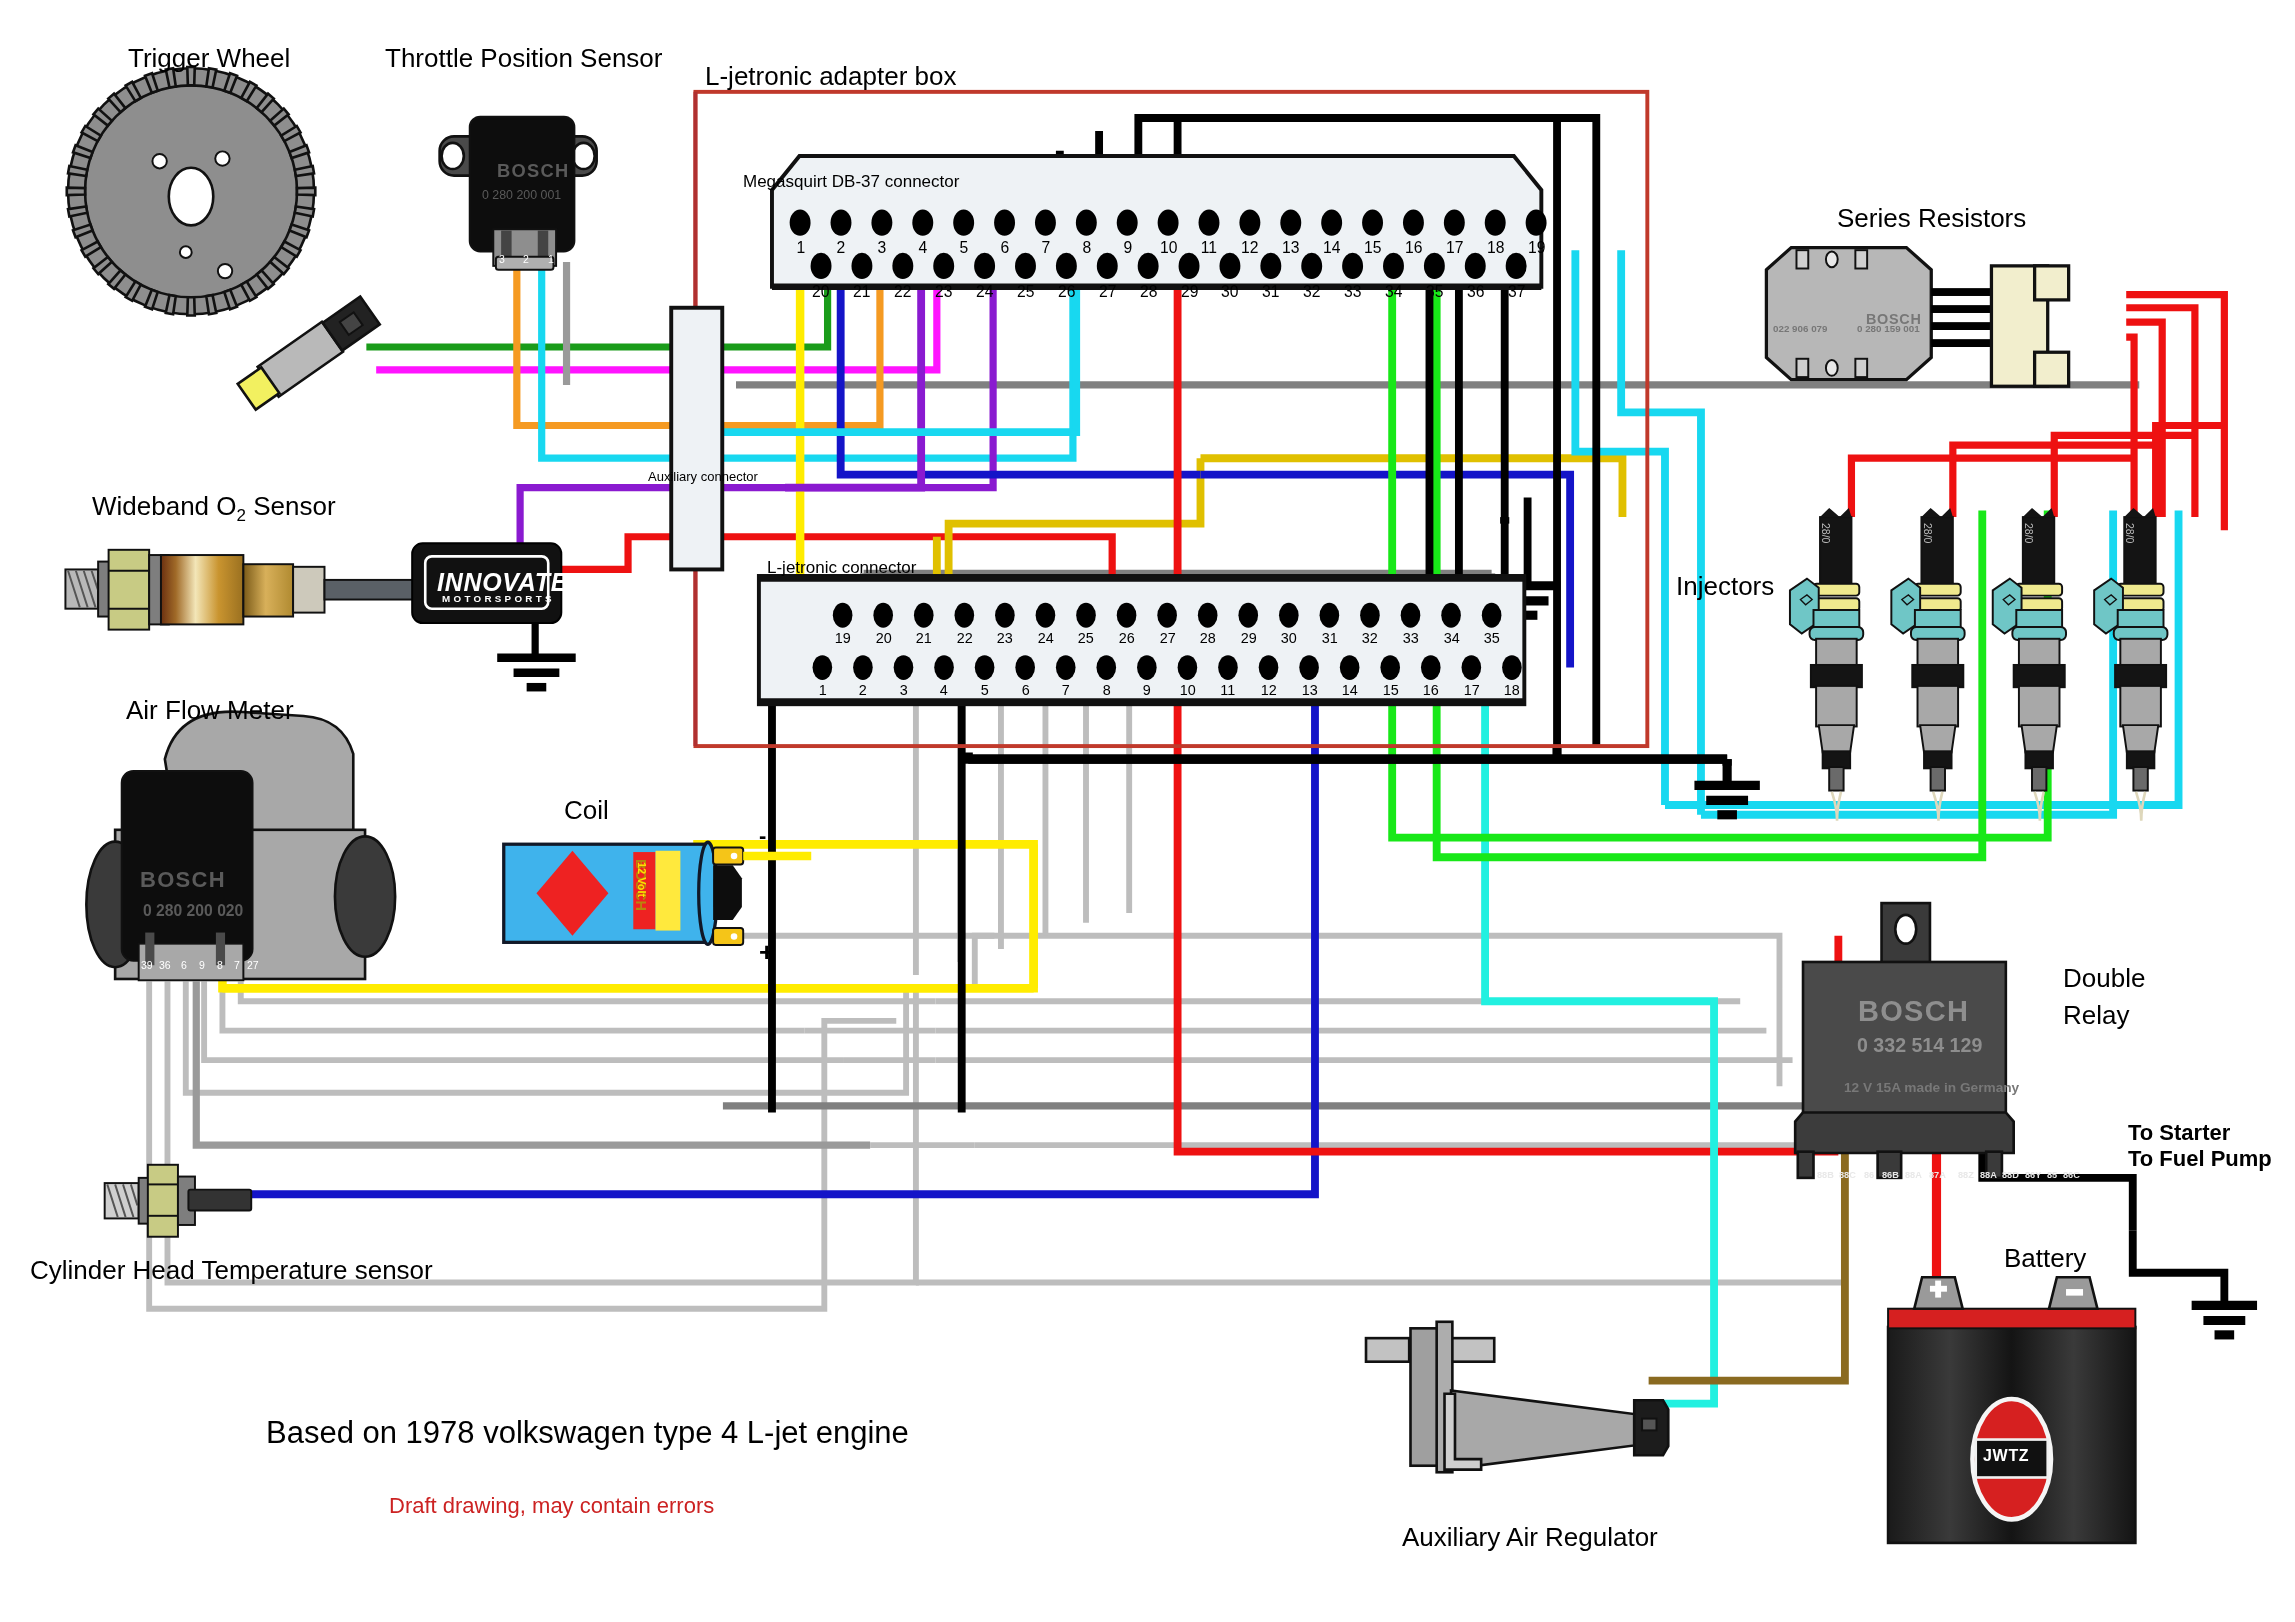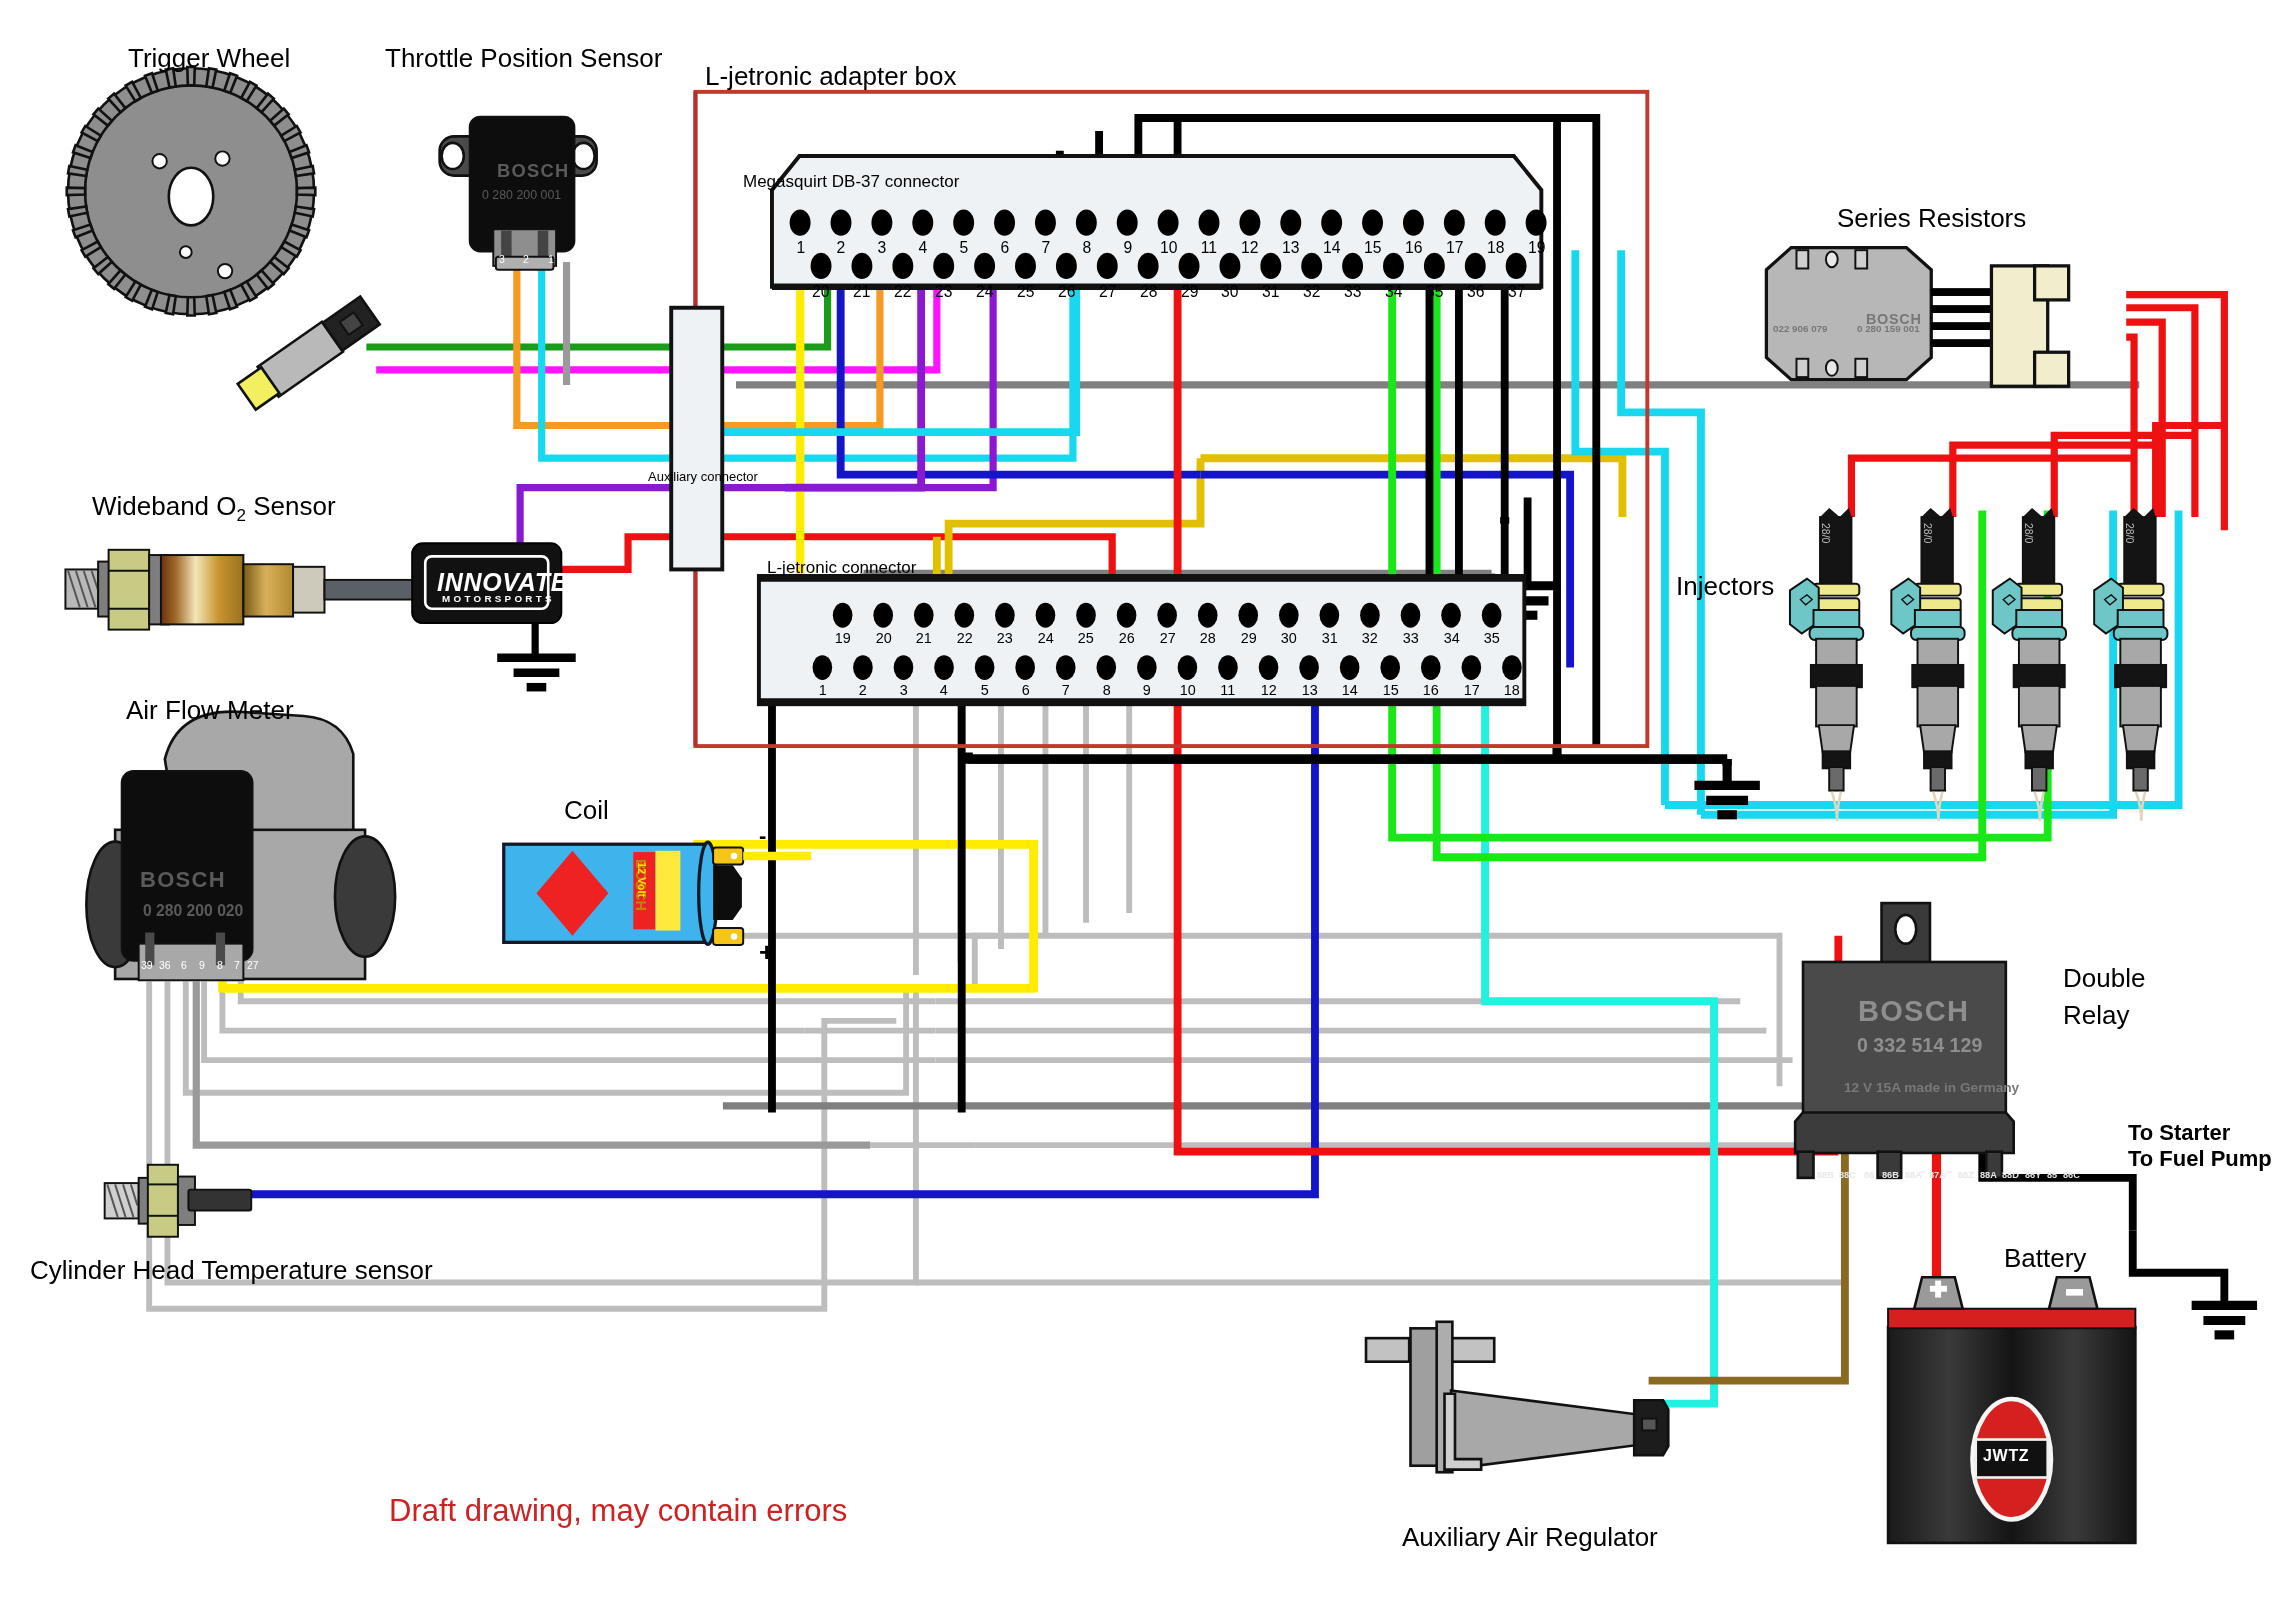--- a/index.html
+++ b/index.html
@@ -5,21 +5,21 @@
   html,body{margin:0;padding:0;background:#fff;}
   body{font-family:"Liberation Sans", sans-serif;}
   #stage{position:relative;width:2295px;height:1623px;background:#ffffff;overflow:hidden;}
   svg.layer{position:absolute;left:0;top:0;width:2295px;height:1623px;}
   .lbl{position:absolute;color:#000;font-family:"Liberation Sans", sans-serif;white-space:nowrap;}
   .lbl-lg{font-size:26px;}
   .lbl-sm{font-size:17px;}
   .lbl-xs{font-size:13px;margin-left:8px;}
   .title{font-size:56px;font-weight:normal;letter-spacing:-0.7px;}
   .subtitle{font-size:31px;}
-  .draft{font-size:31px;color:#cc2222;}
+  .draft{font-size:22px;color:#cc2222;}
   .pinnum{position:absolute;font-size:15.7px;color:#000;text-align:center;}
   .bold{font-weight:bold;}
   .wire-note{font-size:22px;font-weight:bold;}
 </style>
 </head>
 <body>
 
 <div id="stage">
 
 <svg class="layer" viewBox="0 0 3508 2480">
@@ -653,20 +653,21 @@
 <div class="lbl" style="left:1929px;top:1170px;font-size:9.2px;font-weight:bold;color:#e8e8e8;">87A</div>
 <div class="lbl" style="left:1958px;top:1170px;font-size:9.2px;font-weight:bold;color:#e8e8e8;">88Z</div>
 <div class="lbl" style="left:1980px;top:1170px;font-size:9.2px;font-weight:bold;color:#e8e8e8;">88A</div>
 <div class="lbl" style="left:2002px;top:1170px;font-size:9.2px;font-weight:bold;color:#e8e8e8;">88D</div>
 <div class="lbl" style="left:2025px;top:1170px;font-size:9.2px;font-weight:bold;color:#e8e8e8;">86Y</div>
 <div class="lbl" style="left:2047px;top:1170px;font-size:9.2px;font-weight:bold;color:#e8e8e8;">85</div>
 <div class="lbl" style="left:2063px;top:1170px;font-size:9.2px;font-weight:bold;color:#e8e8e8;">86C</div>
 
 <div class="lbl" style="left:1983px;top:1447px;font-size:16px;font-weight:bold;color:#fff;letter-spacing:0.7px;">JWTZ</div>
 
+<div class="lbl subtitle" style="left:266px;top:1415px;">Based on 1978 volkswagen type 4 L-jet engine</div>
 <div class="lbl draft" style="left:389px;top:1493px;">Draft drawing, may contain errors</div>
 
 <div id="db37-top-nums">
       <div class="pinnum" style="left:789px;top:239px;width:23.6px;font-size:15.7px;">1</div>
       <div class="pinnum" style="left:829px;top:239px;width:23.6px;font-size:15.7px;">2</div>
       <div class="pinnum" style="left:870px;top:239px;width:23.6px;font-size:15.7px;">3</div>
       <div class="pinnum" style="left:911px;top:239px;width:23.6px;font-size:15.7px;">4</div>
       <div class="pinnum" style="left:952px;top:239px;width:23.6px;font-size:15.7px;">5</div>
       <div class="pinnum" style="left:993px;top:239px;width:23.6px;font-size:15.7px;">6</div>
       <div class="pinnum" style="left:1034px;top:239px;width:23.6px;font-size:15.7px;">7</div>

